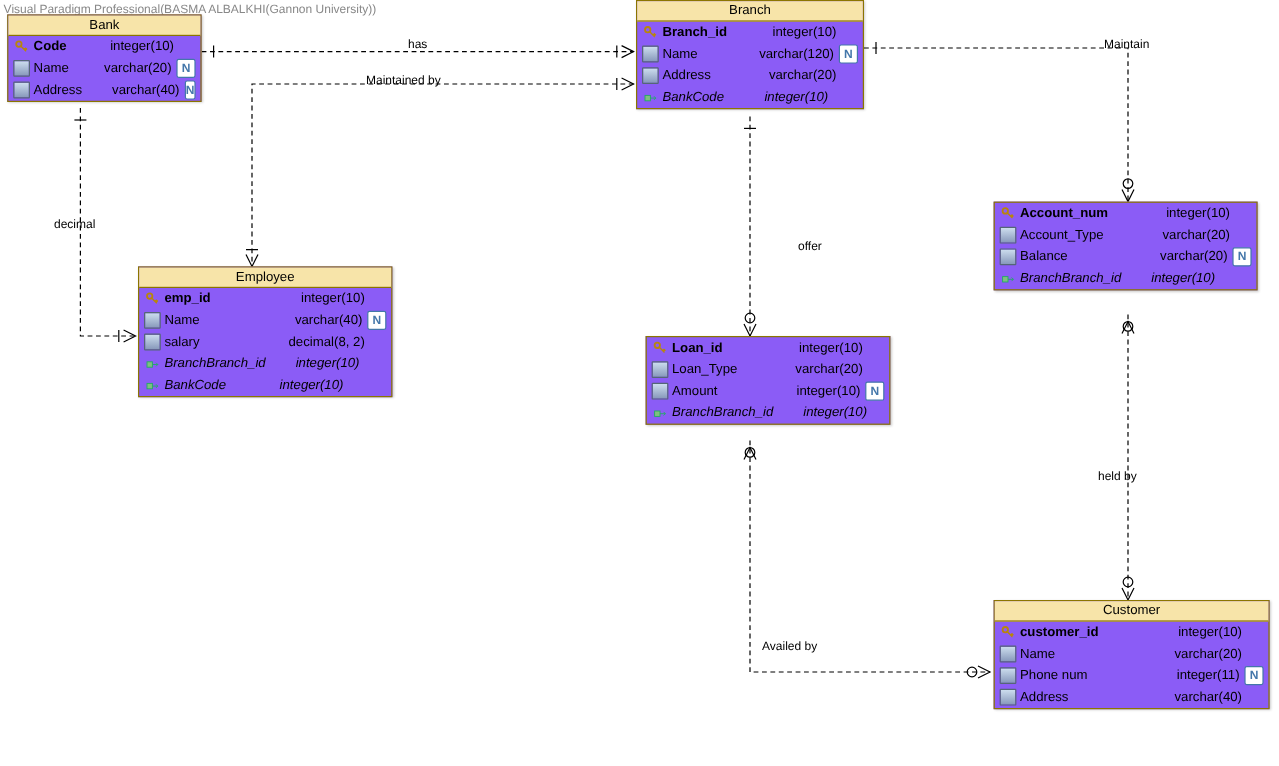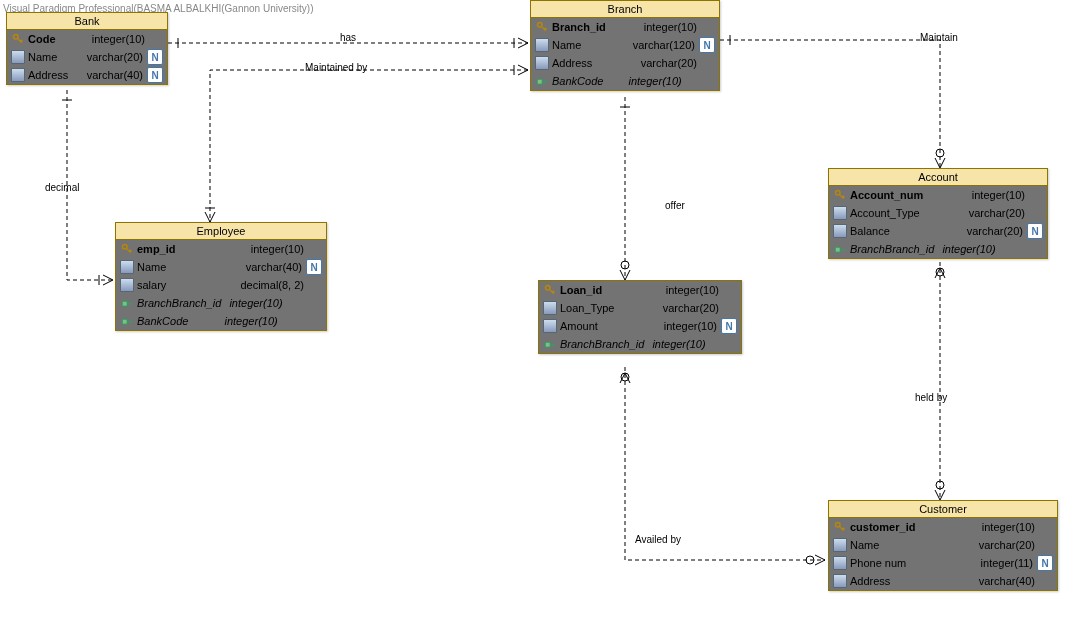--- a/index.html
+++ b/index.html
@@ -1,27 +1,27 @@
 <!DOCTYPE html>
 <html><head>
 <meta charset="utf-8">
 <style>
 body{margin:0;background:#fff;font-family:Arial,sans-serif;font-size:11px;position:relative;width:1066px;height:638px;overflow:hidden}
 .watermark{position:absolute;top:3px;left:3px;font-size:10px;color:#888}
-.entity{position:absolute;background:#737373;border:1px solid #8B7500;box-shadow:1px 1px 2px rgba(0,0,0,0.2)}
+.entity{position:absolute;background:#8b5cf6;border:1px solid #8B7500;box-shadow:1px 1px 2px rgba(0,0,0,0.2)}
 .entity-title{background:#F7E4A9;border-bottom:1px solid #8B7500;text-align:center;font-weight:normal;padding:2px 0;font-size:11px}
 .entity-row{display:flex;align-items:center;padding:1px 4px;height:16px}
 .icon{width:14px;height:14px;margin-right:3px;flex-shrink:0;display:flex;align-items:center;justify-content:center}
 .key-icon svg{width:12px;height:12px}
 .col-icon{width:12px;height:12px;background:linear-gradient(to bottom,#cde,#89b);border:1px solid #567;border-radius:1px}
 .fk-icon svg{width:12px;height:12px}
 .col-name{flex:1;font-size:11px}
 .col-name.pk{font-weight:bold}
 .col-name.fk{font-style:italic}
-.col-type{font-size:11px;margin-left:8px}
+.col-type{font-size:11px;margin-left:25px}
 .null-badge{width:14px;height:14px;margin-left:4px;display:flex;align-items:center;justify-content:center}
 .null-badge.show{border:1px solid #4477aa;border-radius:2px;color:#4477aa;font-weight:bold;font-size:10px;background:#fff}
 svg.connector{position:absolute;top:0;left:0;width:1066px;height:638px;pointer-events:none}
 .rel-label{position:absolute;font-size:10px;color:#000;background:transparent}
 </style>
 </head>
 <body>
 
 <div class="watermark">Visual Paradigm Professional(BASMA ALBALKHI(Gannon University))</div>
 
@@ -199,21 +199,20 @@
           </svg>
         </span>
         <span class="col-name fk">BankCode</span>
         <span class="col-type col-name fk" style="font-style: italic;">integer(10)</span>
         <span class="null-badge"></span>
       </div>
     </div>
 </div>
 
 <div class="entity" style="left:828px;top:168px;width:218px">
-<div class="entity-title">Account</div>
 <div>
       <div class="entity-row">
         <span class="icon key-icon">
           <svg viewBox="0 0 16 16">
             <circle cx="5" cy="5" r="3" fill="none" stroke="#B8860B" stroke-width="2"></circle>
             <path d="M7,7 L13,13 M11,11 L13,9 M12,12 L14,10" stroke="#B8860B" stroke-width="1.5" fill="none"></path>
           </svg>
         </span>
         <span class="col-name pk">Account_num</span>
         <span class="col-type" style="font-style: normal;">integer(10)</span>

